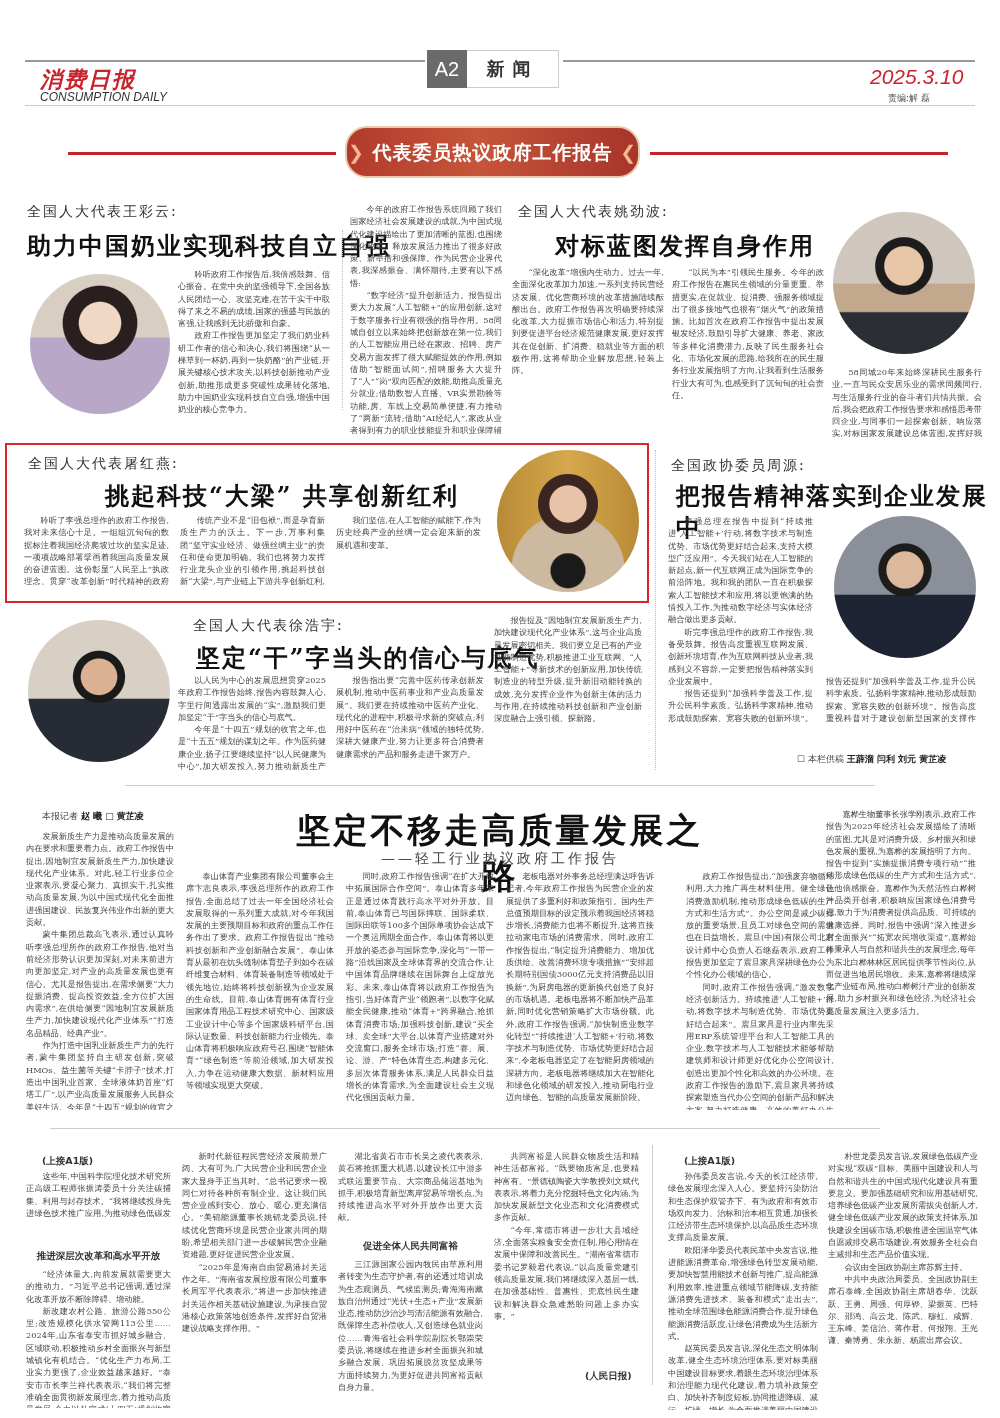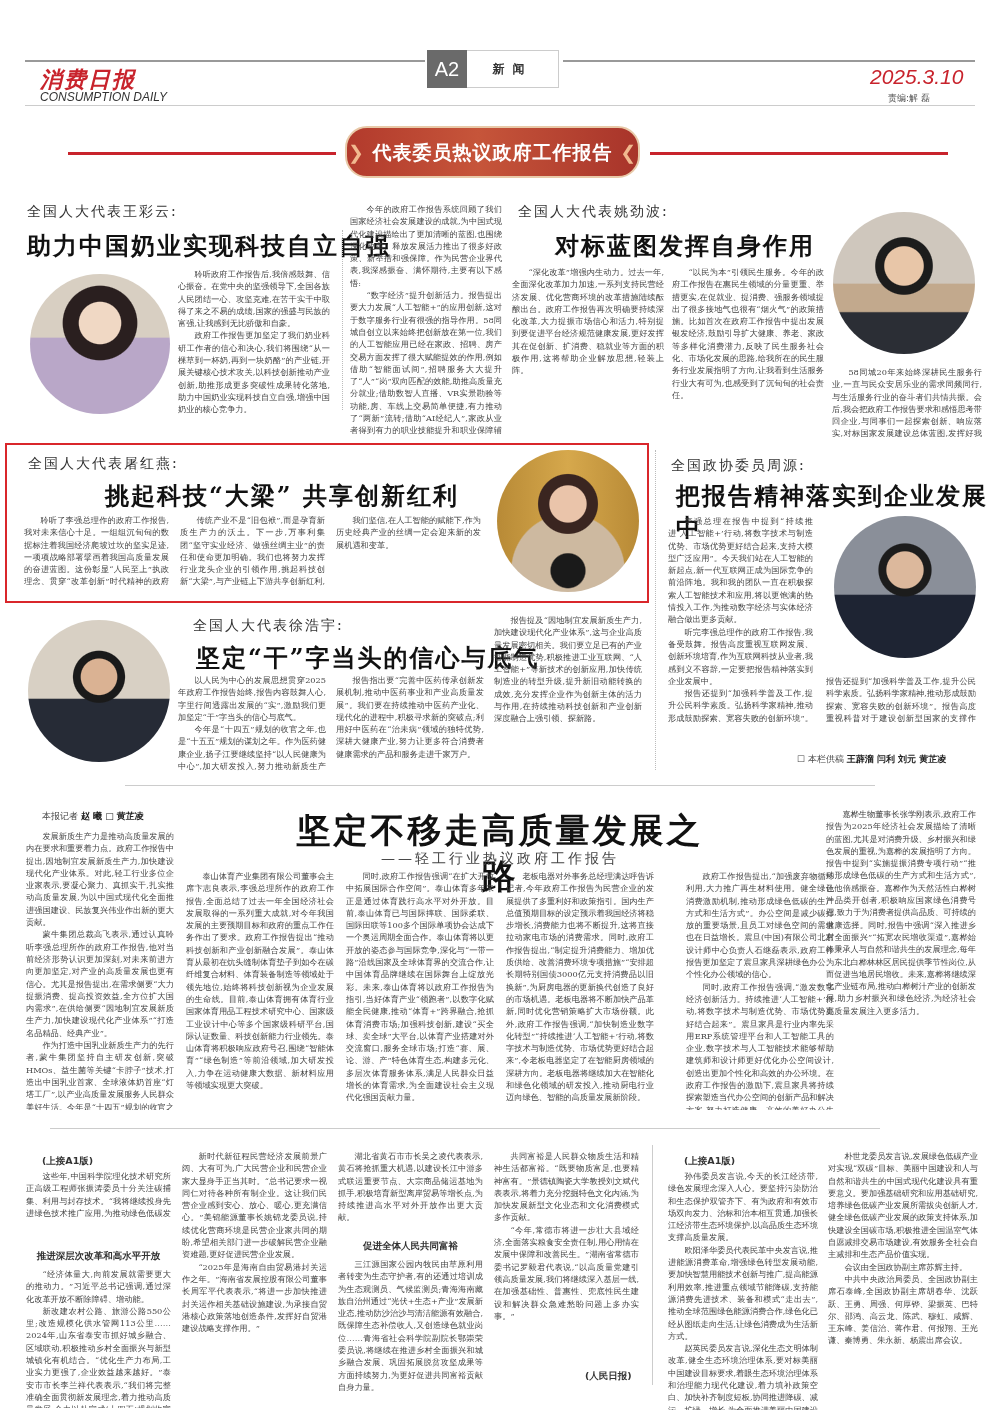--- a/index.html
+++ b/index.html
@@ -4,21 +4,21 @@
 <style>
 *{box-sizing:border-box;margin:0;padding:0}
 body{width:1000px;height:1418px;background:#fff;font-family:"DejaVu Serif","Liberation Serif",serif;color:#222;position:relative;overflow:hidden}
 .abs{position:absolute}
 .masthead-logo{left:40px;top:65px;color:#c8232c;font-size:22px;font-style:italic;font-weight:bold;letter-spacing:2px;font-family:"DejaVu Serif",serif}
 .masthead-en{left:40px;top:90px;font-size:12px;font-style:italic;font-family:"Liberation Sans",sans-serif;color:#333}
 .hr-top{left:25px;top:60px;width:400px;height:2px;background:#999}
 .hr-top2{left:563px;top:60px;width:412px;height:2px;background:#999}
 .hr-mid{left:25px;top:105px;width:950px;height:1px;background:#ccc}
 .page-no{left:427px;top:50px;width:40px;height:38px;background:#6a6a6a;color:#fff;font-family:"Liberation Sans",sans-serif;font-size:20px;line-height:38px;text-align:center}
-.section-name{left:467px;top:50px;width:92px;height:38px;border:1px solid #ccc;border-left:none;font-size:12px;line-height:36px;text-align:center;letter-spacing:8px;font-weight:bold;color:#333;font-family:"DejaVu Sans",sans-serif}
+.section-name{left:467px;top:50px;width:92px;height:38px;border:1px solid #ccc;border-left:none;font-size:18px;line-height:36px;text-align:center;letter-spacing:8px;font-weight:bold;color:#333;font-family:"DejaVu Sans",sans-serif}
 .date{left:870px;top:65px;color:#c8232c;font-family:"Liberation Sans",sans-serif;font-style:italic;font-size:21px}
 .editor{left:888px;top:92px;font-size:9px;color:#555;font-family:"DejaVu Sans",sans-serif}
 .banner-line{height:3px;background:#c8232c;top:152px}
 .banner{left:345px;top:126px;width:295px;height:52px;background:linear-gradient(90deg,#b23a2c,#c6553a 45%,#a8342a);border-radius:22px;border:2px solid #e8c9a8;color:#fff;font-size:19px;font-weight:bold;text-align:center;line-height:48px;font-family:"DejaVu Sans",sans-serif;letter-spacing:1px}
 .kicker{font-size:14px;letter-spacing:2px;color:#333}
 .headline{font-size:24px;font-weight:bold;letter-spacing:2px;color:#111}
 .col{font-size:8.2px;line-height:12.3px;color:#444;text-align:justify;overflow:hidden}
 .col p{text-indent:2em}
 .photo{border-radius:50%;overflow:hidden}
 .dots{border-left:1px dotted #bbb}
@@ -174,20 +174,20 @@
 <div class="abs col" style="left:494px;top:1150px;width:145px;height:230px">
   <p>共同富裕是人民群众物质生活和精神生活都富裕。“既要物质富足,也要精神富有。”景德镇陶瓷大学教授刘文斌代表表示,将着力充分挖掘特色文化内涵,为加快发展新型文化业态和文化消费模式多作贡献。</p>
   <p>“今年,常德市将进一步壮大县域经济,全面落实粮食安全责任制,用心用情在发展中保障和改善民生。”湖南省常德市委书记罗毅君代表说,“以高质量党建引领高质量发展,我们将继续深入基层一线,在加强基础性、普惠性、兜底性民生建设和解决群众急难愁盼问题上多办实事。”</p>
 </div>
 <div class="abs sub-title" style="left:585px;top:1370px">(人民日报)</div>
 <div class="abs" style="left:652px;top:1145px;height:240px;border-left:1px solid #ccc"></div>
 
 <div class="abs sub-title" style="left:684px;top:1155px">(上接A1版)</div>
 <div class="abs col" style="left:668px;top:1170px;width:150px;height:240px">
   <p>孙伟委员发言说,今天的长江经济带,绿色发展理念深入人心。要坚持污染防治和生态保护双管齐下、有为政府和有效市场双向发力、治标和治本相互贯通,加强长江经济带生态环境保护,以高品质生态环境支撑高质量发展。</p>
-  <p>欧阳泽华委员代表民革中央发言说,推进能源消费革命,增强绿色转型发展动能,要加快智慧用能技术创新与推广,提高能源利用效率,推进重点领域节能降碳,支持能源消费先进技术、装备和模式“走出去”,推动全球范围绿色能源消费合作,绿色化已经从图纸走向生活,让绿色消费成为生活新方式。</p>
+  <p>欧阳泽华委员代表民革中央发言说,推进能源消费革命,增强绿色转型发展动能,要加快智慧用能技术创新与推广,提高能源利用效率,推进重点领域节能降碳,支持能源消费先进技术、装备和模式“走出去”,推动全球范围绿色能源消费合作,提升绿色能源消费活跃度,让绿色消费成为生活新方式。</p>
   <p>赵英民委员发言说,深化生态文明体制改革,健全生态环境治理体系,要对标美丽中国建设目标要求,着眼生态环境治理体系和治理能力现代化建设,着力填补政策空白、加快补齐制度短板,协同推进降碳、减污、扩绿、增长,为全面推进美丽中国建设提供强大动力和制度保障。</p>
 </div>
 <div class="abs col" style="left:828px;top:1150px;width:150px;height:260px">
   <p>朴世龙委员发言说,发展绿色低碳产业对实现“双碳”目标、美丽中国建设和人与自然和谐共生的中国式现代化建设具有重要意义。要加强基础研究和应用基础研究,培养绿色低碳产业发展所需拔尖创新人才,健全绿色低碳产业发展的政策支持体系,加快建设全国碳市场,积极推进全国温室气体自愿减排交易市场建设,有效服务全社会自主减排和生态产品价值实现。</p>
   <p>会议由全国政协副主席苏辉主持。</p>
   <p>中共中央政治局委员、全国政协副主席石泰峰,全国政协副主席胡春华、沈跃跃、王勇、周强、何厚铧、梁振英、巴特尔、邵鸿、高云龙、陈武、穆虹、咸辉、王东峰、姜信治、蒋作君、何报翔、王光谦、秦博勇、朱永新、杨震出席会议。</p>
 </div>
 
 </body></html>

